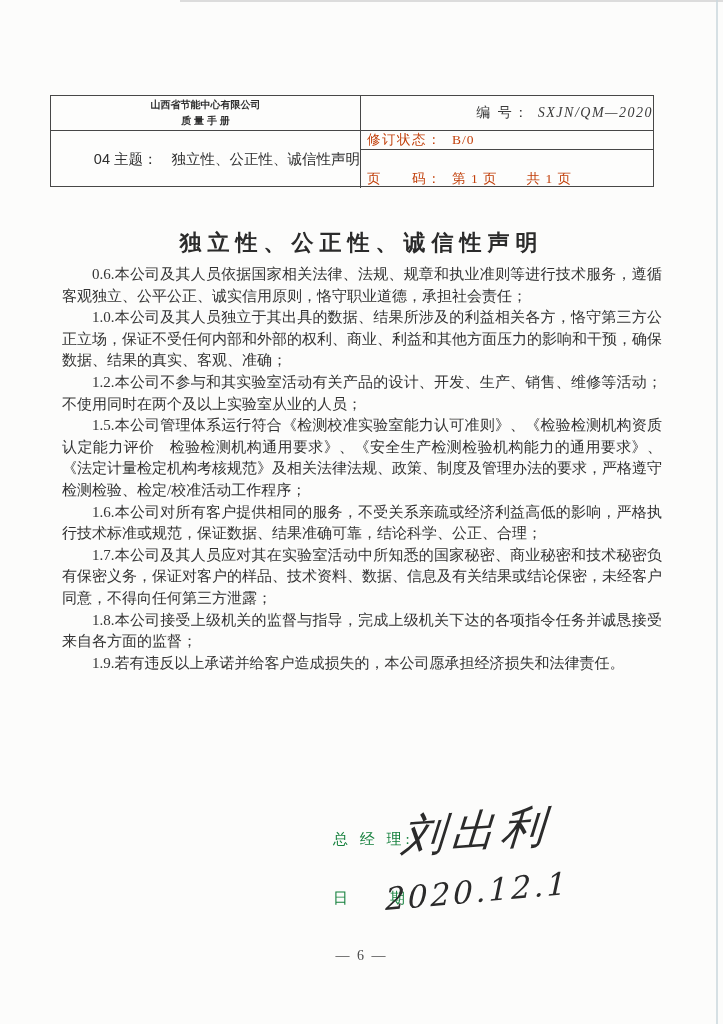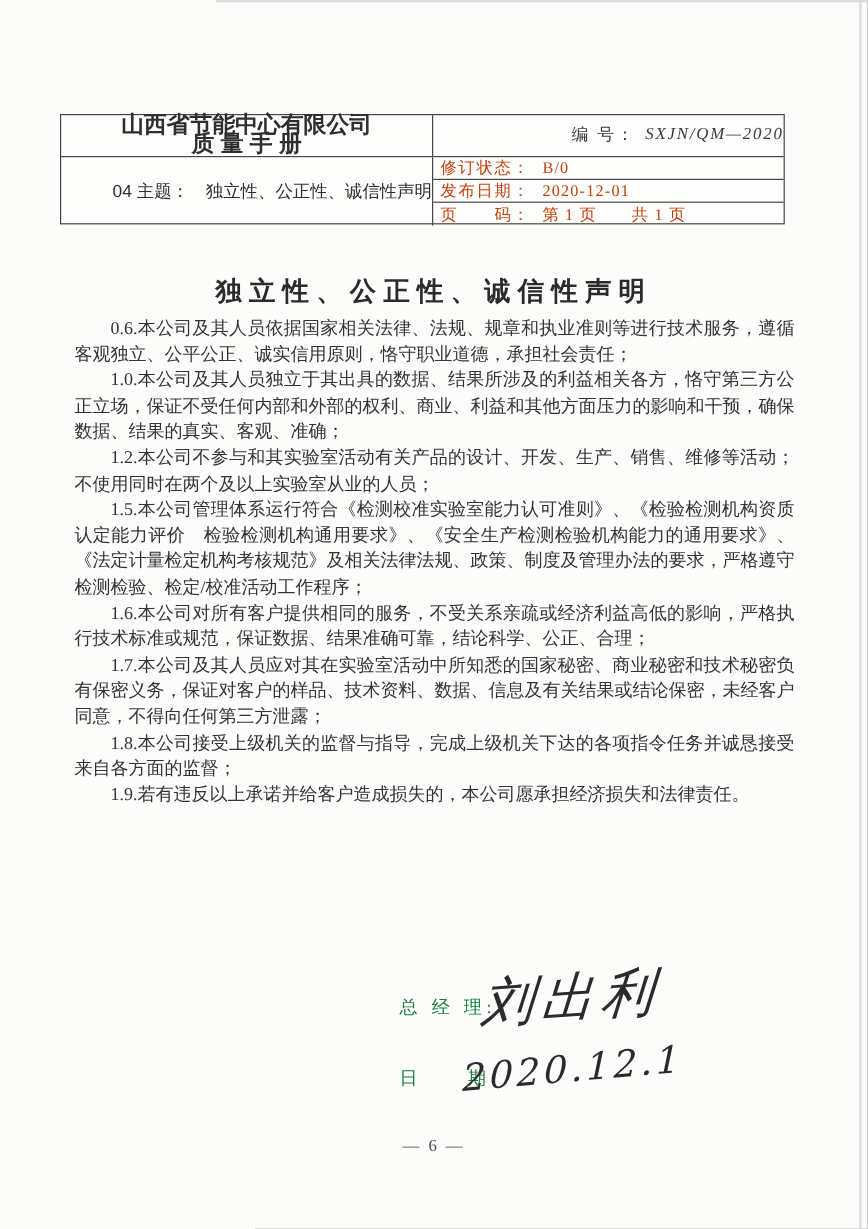--- a/index.html
+++ b/index.html
@@ -34,21 +34,21 @@
     box-sizing: border-box;
     background: #fdfdfc;
   }
   .cell { box-sizing: border-box; justify-content: flex-end; }
   .cell-company {
     grid-column: 1; grid-row: 1;
     border-right: 1.4px solid #474747;
     border-bottom: 1.4px solid #474747;
     display: flex; flex-direction: column; justify-content: center; align-items: center;
     font-family: "Liberation Sans", "DejaVu Sans", sans-serif;
-    font-weight: bold; font-size: 19px; line-height: 16.5px;
+    font-weight: bold; font-size: 10px; line-height: 16.5px;
     color: #2e2e2e;
   }
   .cell-topic {
     grid-column: 1; grid-row: 2 / 5;
     border-right: 1.4px solid #474747;
     display: flex; align-items: center;
     padding-left: 7px;
     font-family: "Liberation Sans", "DejaVu Sans", sans-serif;
     font-weight: normal; font-size: 14.5px; color: #2e2e2e;
     white-space: nowrap;
@@ -151,24 +151,20 @@
       <span class="docno-value">SXJN/QM—2020</span>
     </div>
     <div class="cell cell-topic">
       <span>04 主题：</span>
       <span class="topic-value">独立性、公正性、诚信性声明</span>
     </div>
     <div class="meta-row" style="grid-row:2">
       <span>修订状态：</span>
       <span class="meta-value">B/0</span>
     </div>
-    <div class="meta-row" style="grid-row:3">
-      <span>发布日期：</span>
-      <span class="meta-value">2020-12-01</span>
-    </div>
     <div class="meta-row" style="grid-row:4">
       <span>页　　码：</span>
       <span class="meta-value">第 1 页　　共 1 页</span>
     </div>
   </div>
 
   <h1 class="doc-title">独立性、公正性、诚信性声明</h1>
 
   <div class="statement-body">
     <p>0.6.本公司及其人员依据国家相关法律、法规、规章和执业准则等进行技术服务，遵循客观独立、公平公正、诚实信用原则，恪守职业道德，承担社会责任；</p>

